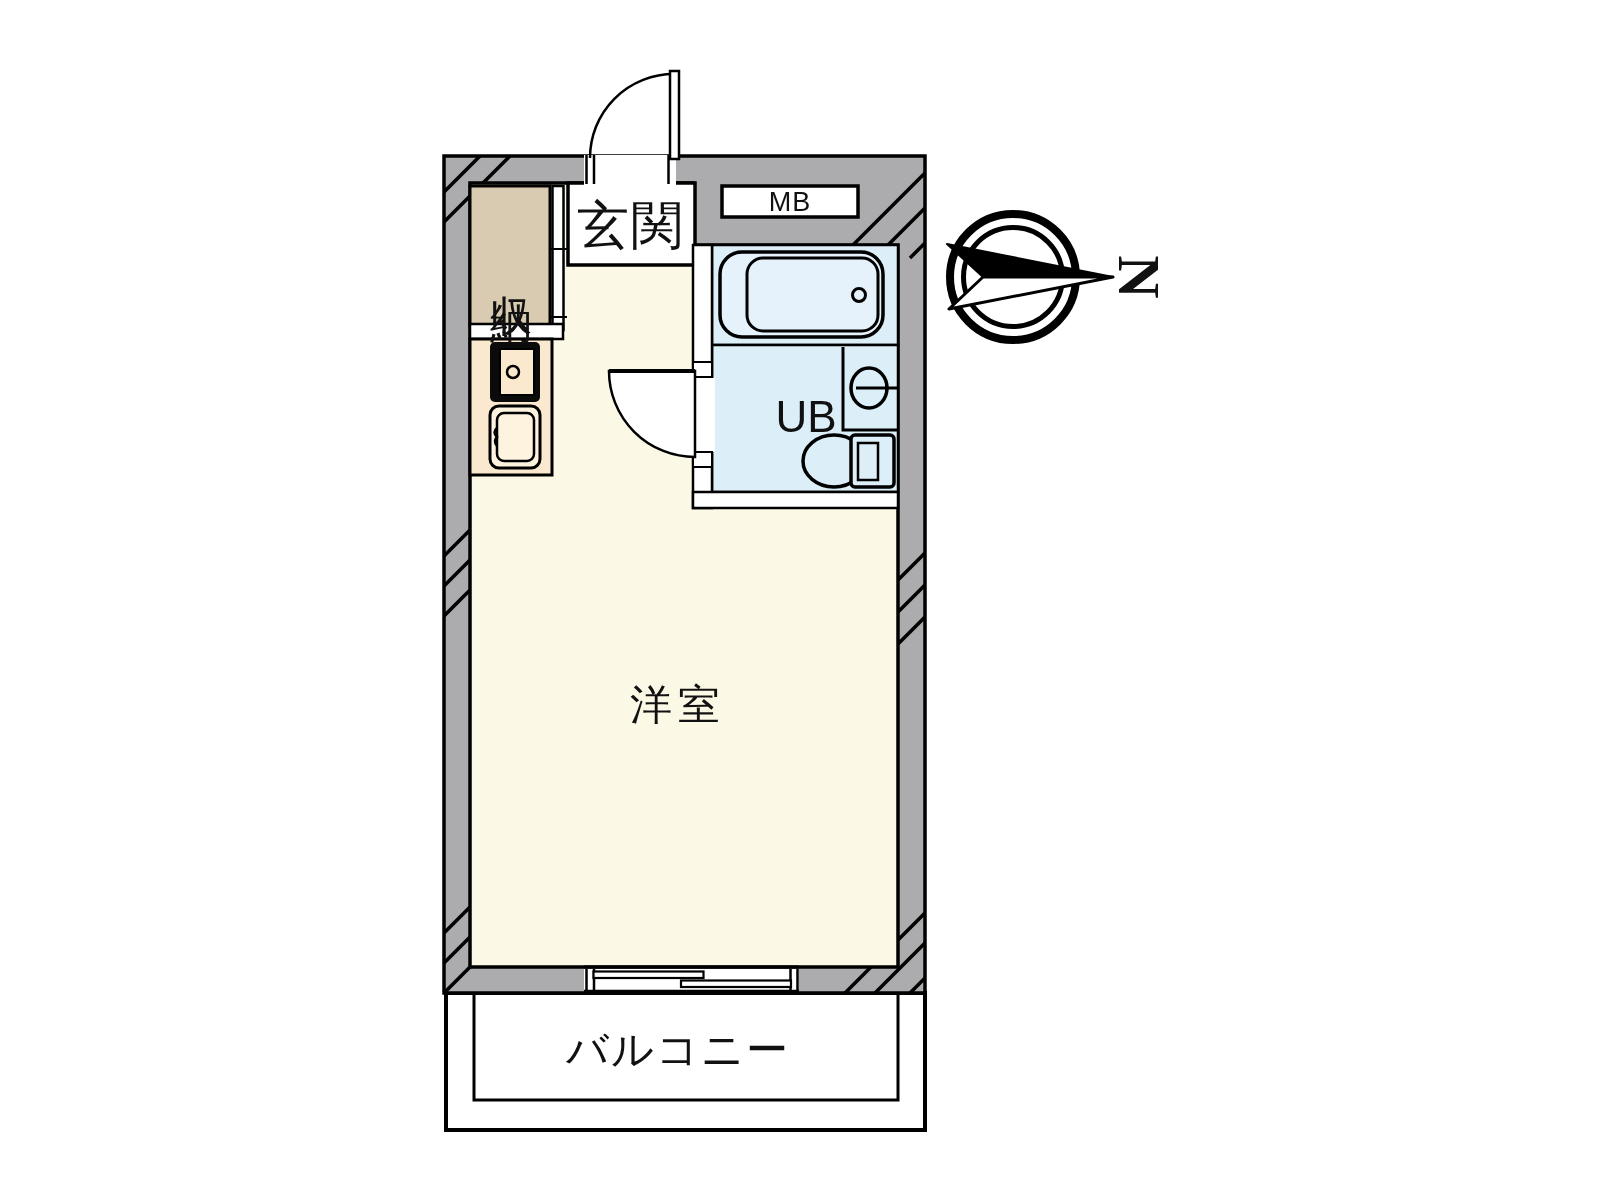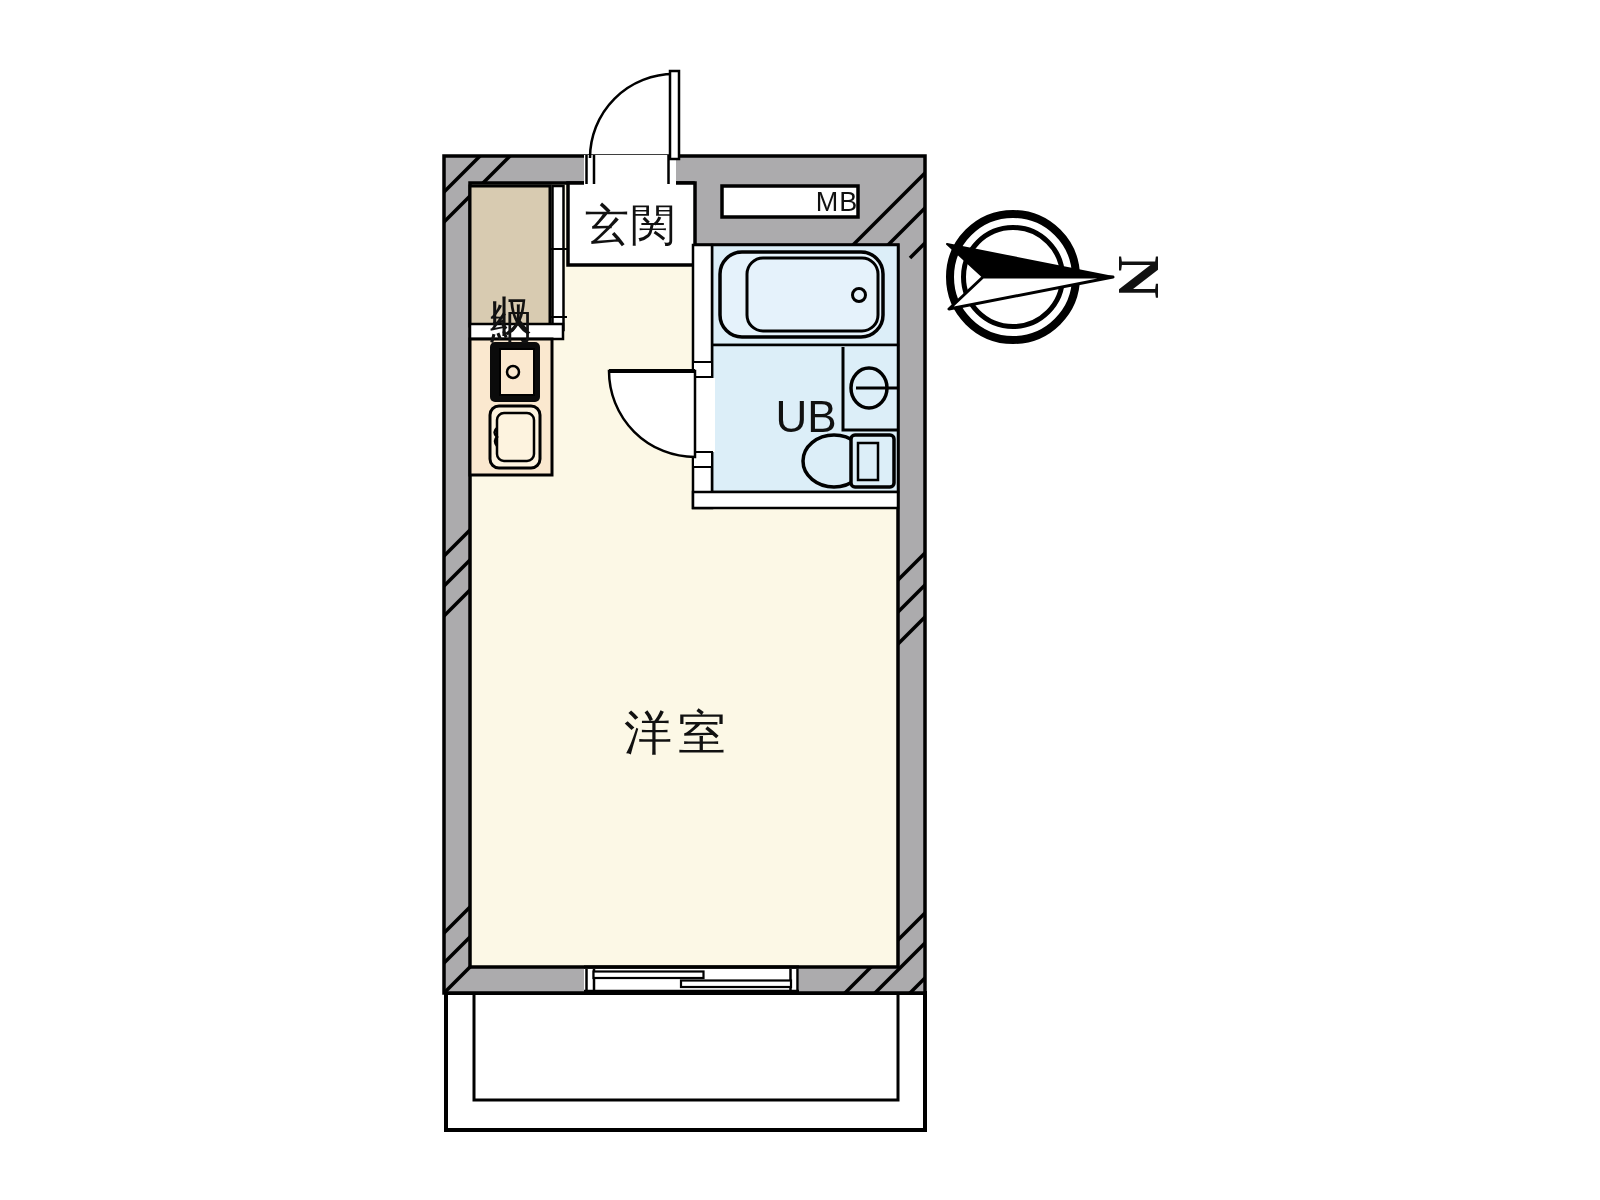--- a/index.html
+++ b/index.html
@@ -3,24 +3,24 @@
 <meta charset="utf-8">
 <style>
   html,body{margin:0;padding:0;background:#ffffff;}
   #stage{position:relative;width:1600px;height:1200px;background:#ffffff;overflow:hidden;
          font-family:"Liberation Sans","DejaVu Sans",sans-serif;}
   #plan-svg{position:absolute;left:0;top:0;}
   .label{position:absolute;transform:translate(-50%,-50%);color:#111;
          font-family:"Liberation Sans","DejaVu Sans",sans-serif;font-weight:500;
          white-space:nowrap;line-height:1;}
   .label-storage{writing-mode:vertical-rl;text-orientation:upright;font-size:42px;letter-spacing:8px;}
-  .label-entrance{font-size:44px;letter-spacing:2px;}
+  .label-entrance{font-size:52px;letter-spacing:2px;}
   .label-mb{font-size:27px;letter-spacing:1px;}
   .label-ub{font-size:44px;margin-left:32px;}
-  .label-room{font-size:48px;letter-spacing:6px;margin-top:28px;}
+  .label-room{font-size:42px;letter-spacing:6px;}
   .label-balcony{font-size:42px;letter-spacing:2px;}
   .label-north{font-family:"Liberation Serif","DejaVu Serif",serif;font-size:60px;font-weight:600;
                transform:translate(-50%,-50%) rotate(90deg);}
 </style>
 </head>
 <body>
 
 <div id="stage">
 
 <svg id="plan-svg" width="1600" height="1200" viewBox="0 0 1600 1200">
@@ -153,17 +153,18 @@
   <g>
     <circle cx="1013" cy="277" r="63" fill="#ffffff" stroke="#000" stroke-width="8"></circle>
     <circle cx="1013" cy="277" r="49.5" fill="none" stroke="#000" stroke-width="5"></circle>
     <polygon points="1113,277 947,244 983,277" fill="#000" stroke="#000" stroke-width="2" stroke-linejoin="round"></polygon>
     <polygon points="1113,277 983,277 949,309" fill="#ffffff" stroke="#000" stroke-width="3" stroke-linejoin="round"></polygon>
   </g>
 </svg>
 
   <div class="label label-storage" style="left:511px;top:270px;">収納</div>
   <div class="label label-entrance" style="left:631px;top:225px;">玄関</div>
-  <div class="label label-mb" style="left:837px;top:202px;text-align:center;">MB</div>
+  <div class="label label-mb" style="left:790px;top:202px;text-align:center;">MB</div>
   <div class="label label-ub" style="left:774px;top:417px;">UB</div>
   <div class="label label-room" style="left:678px;top:705px;">洋室</div>
+  <div class="label label-balcony" style="left:678px;top:1050px;">バルコニー</div>
   <div class="label label-north" style="left:1139px;top:277px;">N</div>
 </div>
 
 </body></html>

